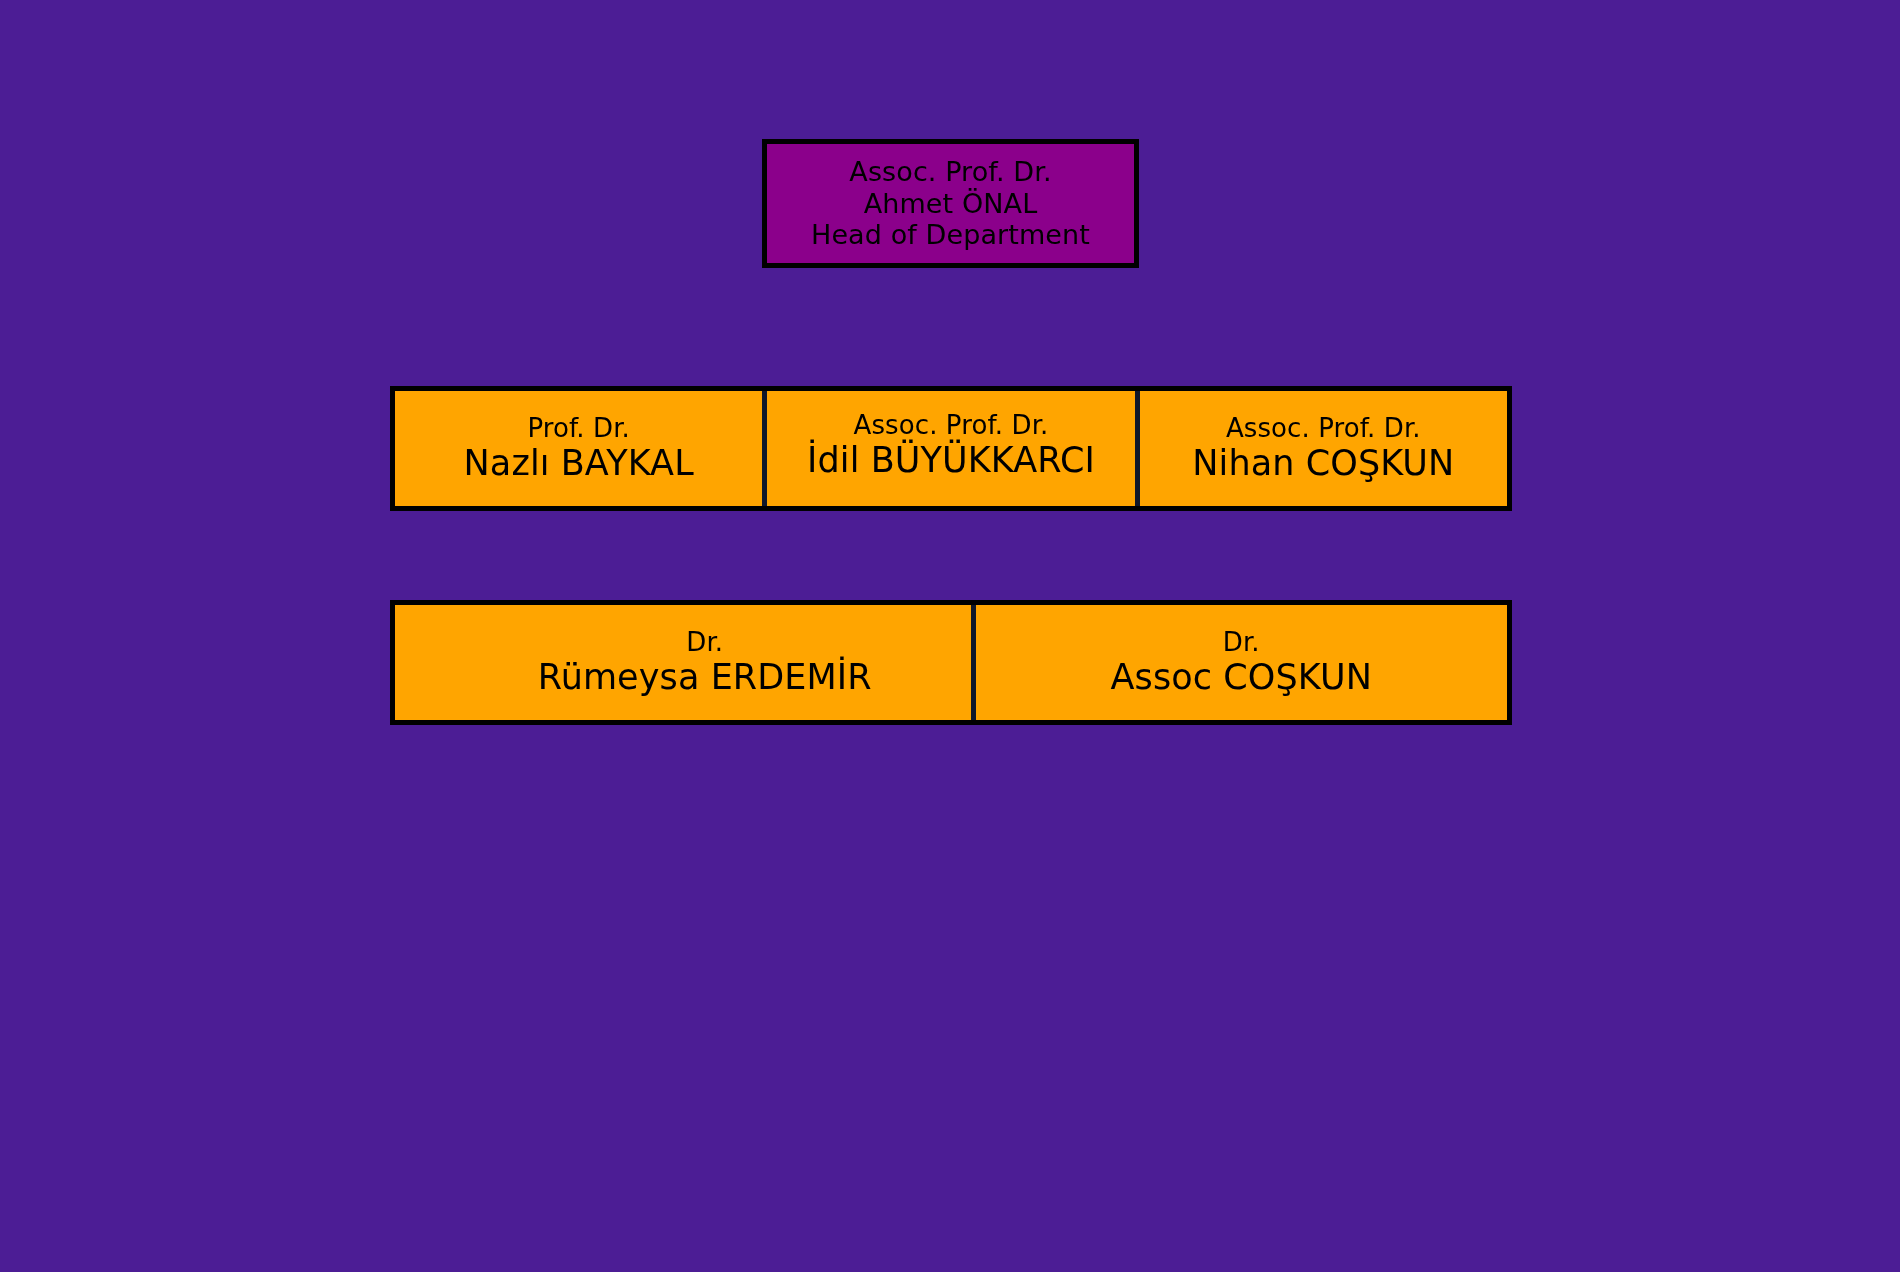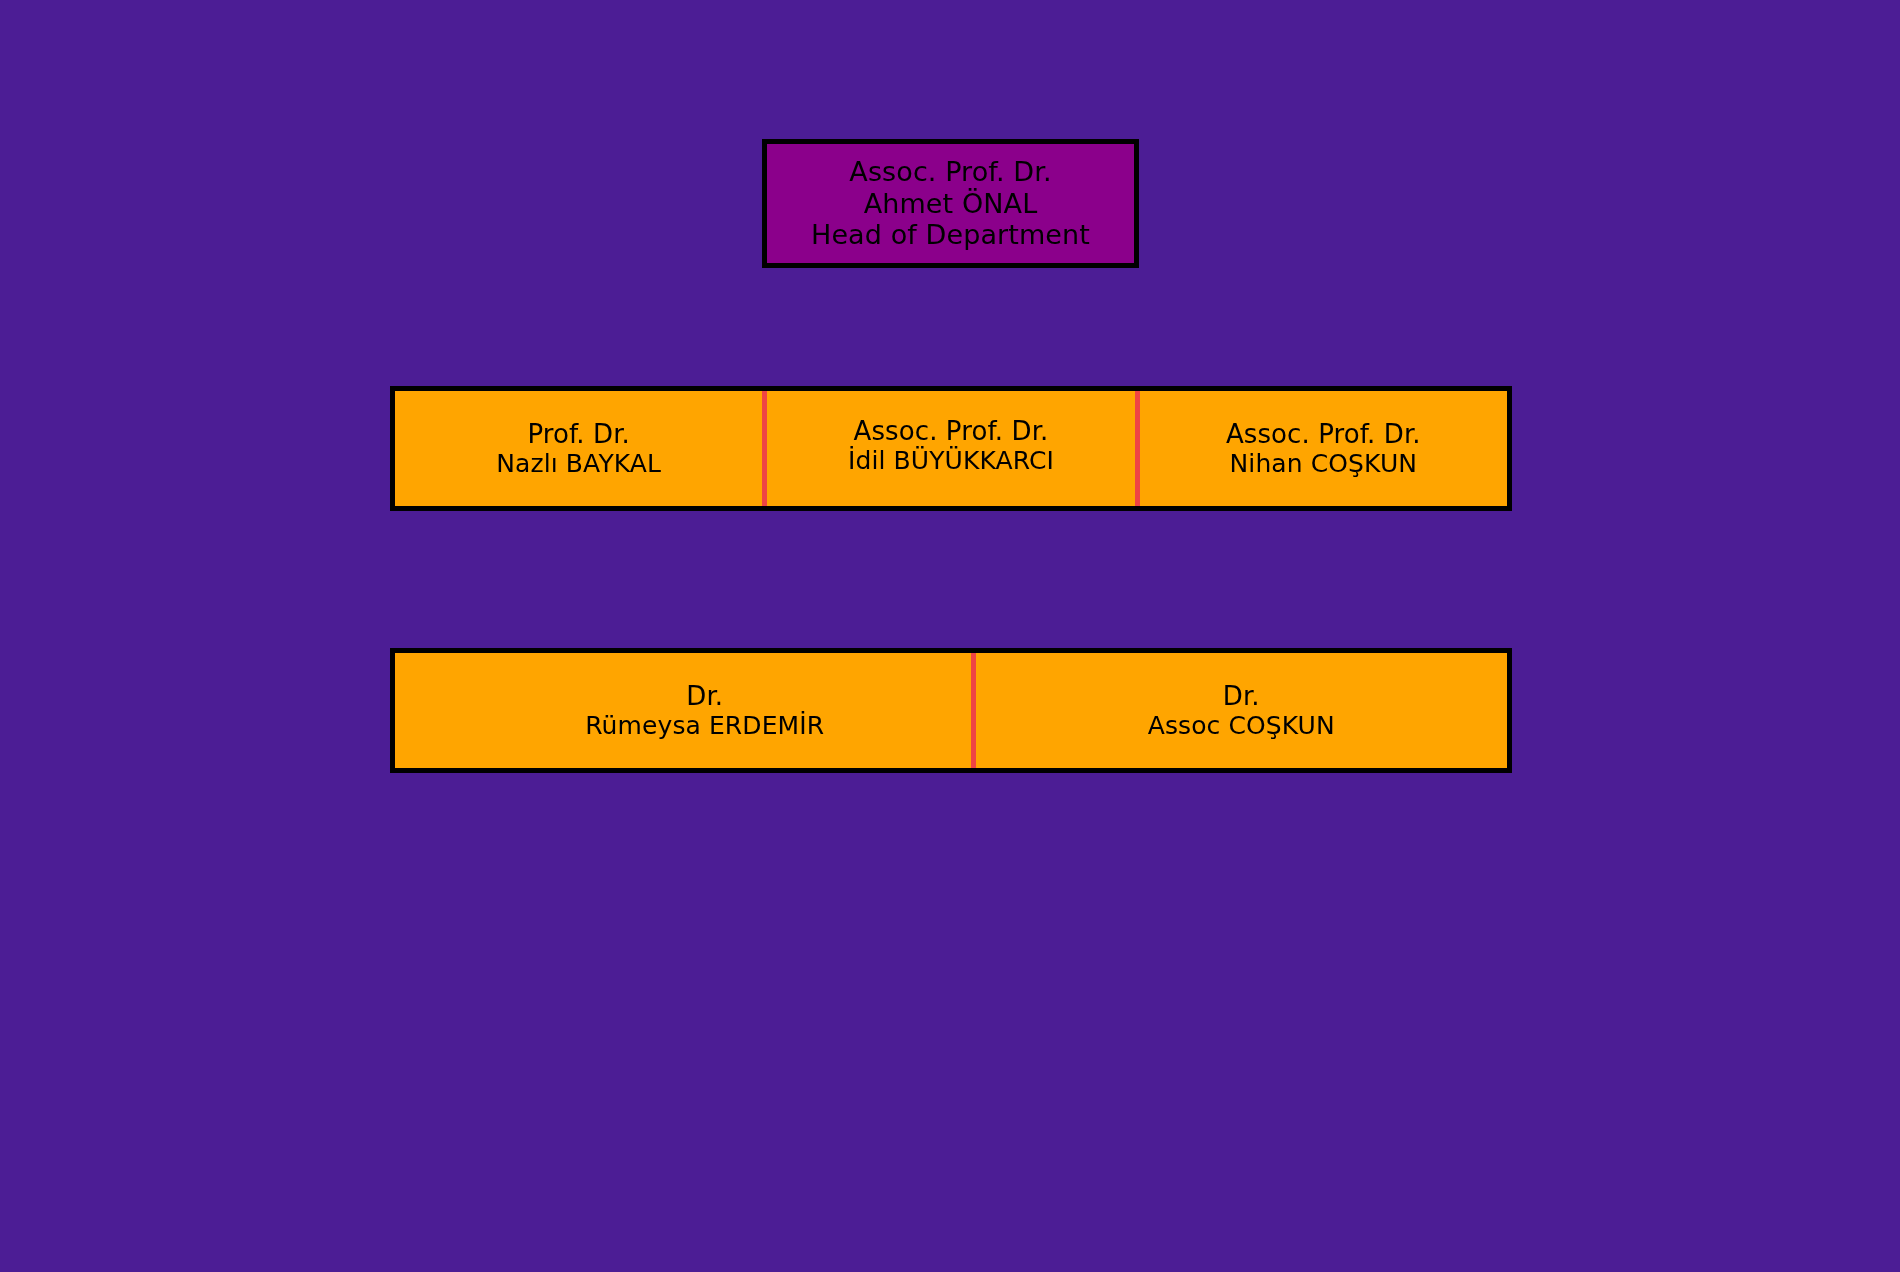--- a/index.html
+++ b/index.html
@@ -45,31 +45,31 @@
     left: 390px;
     width: 1122px;
     height: 125px;
     box-sizing: border-box;
     display: flex;
     flex-direction: row;
     border: 5px solid #000000;
     background: #ffa500;
   }
   .level-row.row-2 { top: 386px; }
-  .level-row.row-3 { top: 648px; padding-left: 44px; }
+  .level-row.row-3 { top: 600px; padding-left: 44px; }
 
   .staff-box {
     flex: 1 1 0;
     box-sizing: border-box;
     background: #ffa500;
     display: flex;
     flex-direction: column;
     align-items: center;
     justify-content: center;
-    border-right: 5px solid #ef4444;
+    border-right: 5px solid #0f172a;
     overflow: hidden;
   }
   .staff-box:last-child {
     border-right: none;
   }
 
   
   .level-row.row-2 .staff-box.raised {
     justify-content: center;
     padding-bottom: 6px;
@@ -82,21 +82,21 @@
     font-size: 27px;
     font-weight: 400;
     letter-spacing: 0.1px;
     text-align: center;
   }
   .level-head .line {
     font-size: 27px;
     line-height: 1.17;
   }
   .staff-box .line {
-    font-size: 25px;
+    font-size: 35px;
   }
   .staff-box .line.title {
     font-size: 26px;
   }
 </style>
 </head>
 <body>
 
 <div id="org-chart">
 

